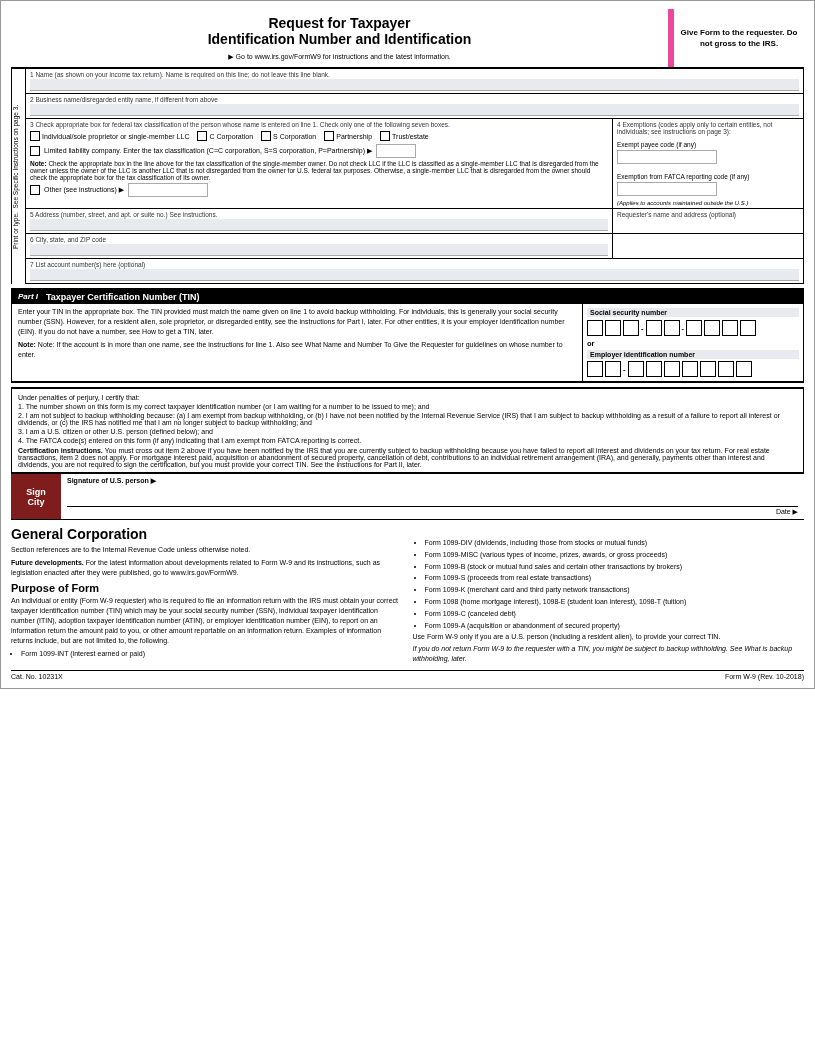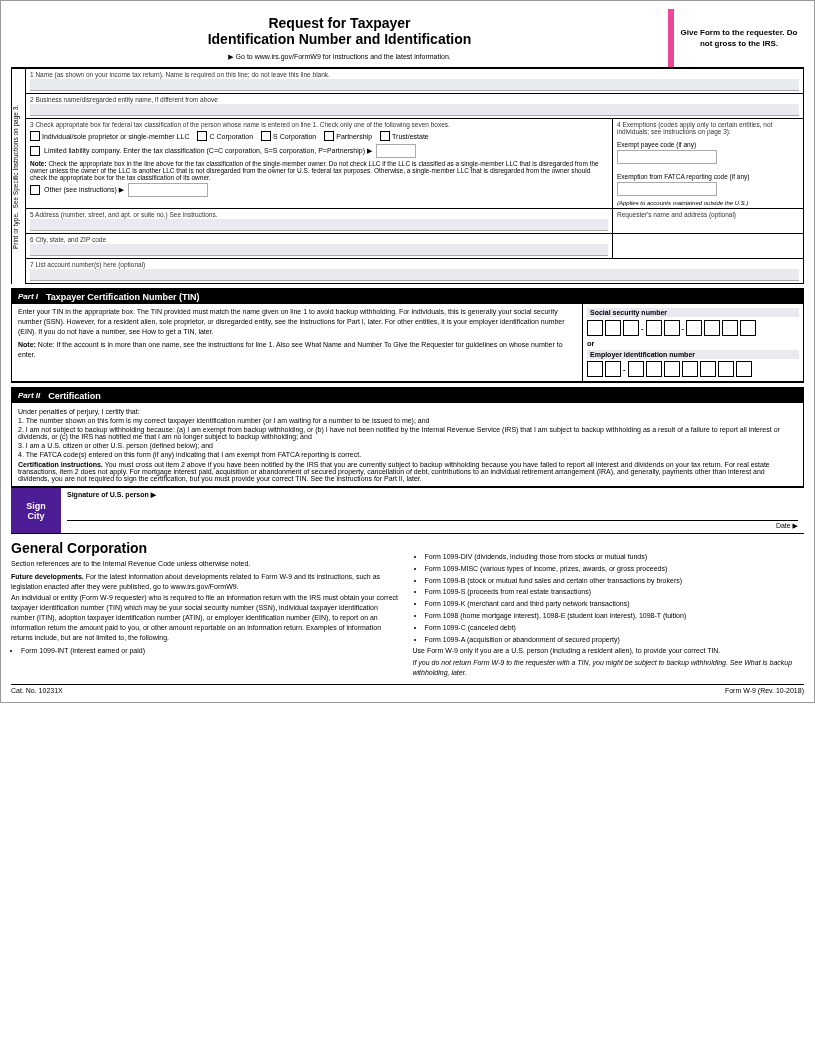--- a/index.html
+++ b/index.html
@@ -268,21 +268,21 @@
       margin-top: 3px;
     }
     
     .sign-here {
       display: flex;
       border-top: 1px solid #000;
       border-bottom: 1px solid #000;
     }
     .sign-label {
       width: 50px;
-      background: #4c1d95;
+      background: #7f1d1d;
       color: #fff;
       display: flex;
       align-items: center;
       justify-content: center;
       flex-direction: column;
       font-weight: bold;
       font-size: 9px;
       padding: 4px;
       text-align: center;
     }
@@ -493,24 +493,20 @@
           <span class="ein-box"></span>
           <span class="ein-box"></span>
           <span class="ein-box"></span>
           <span class="ein-box"></span>
         </div>
       </div>
     </div>
   </div>
 
   <div style="border:1px solid #000;border-top:2px solid #000;margin-top:4px;">
-    <div class="part-header">
-      <span class="part-label">Part II</span>
-      <span class="part-title">Certification</span>
-    </div>
     <div class="part2-body">
       <p>Under penalties of perjury, I certify that:</p>
       <p style="margin-top:2px;">1. The number shown on this form is my correct taxpayer identification number (or I am waiting for a number to be issued to me); and</p>
       <p style="margin-top:2px;">2. I am not subject to backup withholding because: (a) I am exempt from backup withholding, or (b) I have not been notified by the Internal Revenue Service (IRS) that I am subject to backup withholding as a result of a failure to report all interest or dividends, or (c) the IRS has notified me that I am no longer subject to backup withholding; and</p>
       <p style="margin-top:2px;">3. I am a U.S. citizen or other U.S. person (defined below); and</p>
       <p style="margin-top:2px;">4. The FATCA code(s) entered on this form (if any) indicating that I am exempt from FATCA reporting is correct.</p>
       <p class="certification-note" style="margin-top:3px;">
         <strong>Certification instructions.</strong>
         <span> You must cross out item 2 above if you have been notified by the IRS that you are currently subject to backup withholding because you have failed to report all interest and dividends on your tax return. For real estate transactions, item 2 does not apply. For mortgage interest paid, acquisition or abandonment of secured property, cancellation of debt, contributions to an individual retirement arrangement (IRA), and generally, payments other than interest and dividends, you are not required to sign the certification, but you must provide your correct TIN. See the instructions for Part II, later.</span>
       </p>
@@ -534,20 +530,21 @@
     </div>
   </div>
 
   <div class="gen-instructions">
     <div class="gen-left">
       <div class="gen-title">General Corporation</div>
       <p>Section references are to the Internal Revenue Code unless otherwise noted.</p>
       <p style="margin-top:3px;">
         <strong>Future developments.</strong><span> For the latest information about developments related to Form W-9 and its instructions, such as legislation enacted after they were published, go to www.irs.gov/FormW9.</span>
       </p>
+      <div class="section-title">Purpose of Form</div>
       <p style="line-height:1.4;">An individual or entity (Form W-9 requester) who is required to file an information return with the IRS must obtain your correct taxpayer identification number (TIN) which may be your social security number (SSN), individual taxpayer identification number (ITIN), adoption taxpayer identification number (ATIN), or employer identification number (EIN), to report on an information return the amount paid to you, or other amount reportable on an information return. Examples of information returns include, but are not limited to, the following.</p>
       <ul style="margin-top:4px;margin-left:10px;">
         <li>Form 1099-INT (interest earned or paid)</li>
       </ul>
     </div>
     <div class="gen-right">
       <ul style="margin-left:12px;margin-top:12px;">
       <li style="margin-bottom: 2px; line-height: 1.4;">Form 1099-DIV (dividends, including those from stocks or mutual funds)</li>
           <li style="margin-bottom: 2px; line-height: 1.4;">Form 1099-MISC (various types of income, prizes, awards, or gross proceeds)</li>
           <li style="margin-bottom: 2px; line-height: 1.4;">Form 1099-B (stock or mutual fund sales and certain other transactions by brokers)</li>

